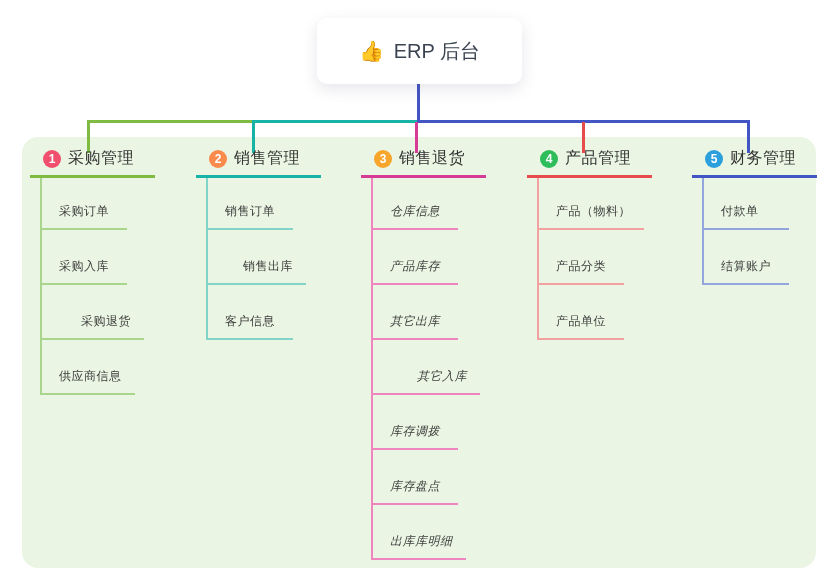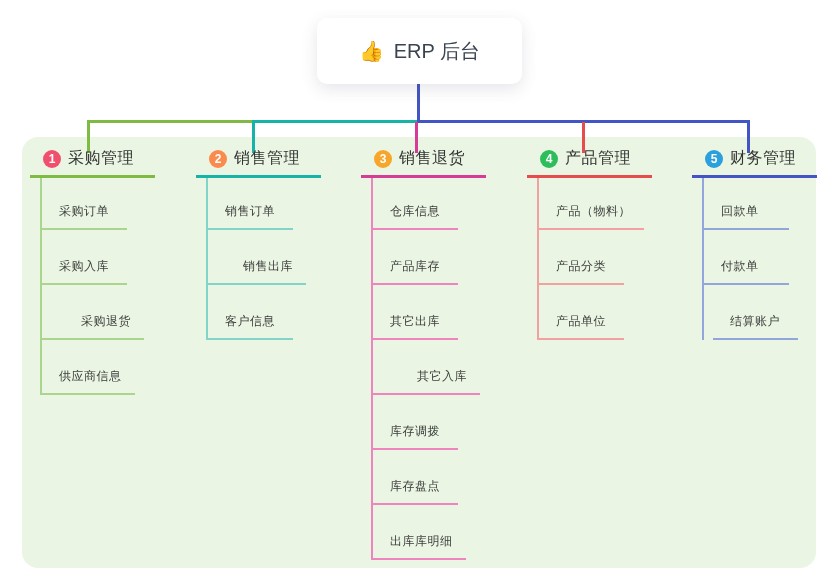--- a/index.html
+++ b/index.html
@@ -106,21 +106,21 @@
       <div class="sub-item" style="border-bottom-color: rgb(130, 212, 200); padding-left: 35px;">销售出库</div>
       <div class="sub-item" style="border-bottom-color: rgb(130, 212, 200);">客户信息</div>
     </div>
 </div>
 
 <div class="branch b3">
   <div class="branch-title" style="border-bottom-color: rgb(214, 60, 150);">
     <span class="badge" style="background: rgb(247, 166, 43);">3</span>
     <span class="branch-label">销售退货</span>
   </div>
-  <div class="children" style="border-left-color: rgb(238, 133, 190);">
+  <div class="children" style="border-left-color: rgb(238, 133, 190); font-style: italic;">
       <div class="sub-item" style="border-bottom-color: rgb(238, 133, 190);">仓库信息</div>
       <div class="sub-item" style="border-bottom-color: rgb(238, 133, 190);">产品库存</div>
       <div class="sub-item" style="border-bottom-color: rgb(238, 133, 190);">其它出库</div>
       <div class="sub-item" style="border-bottom-color: rgb(238, 133, 190); padding-left: 44px;">其它入库</div>
       <div class="sub-item" style="border-bottom-color: rgb(238, 133, 190);">库存调拨</div>
       <div class="sub-item" style="border-bottom-color: rgb(238, 133, 190);">库存盘点</div>
       <div class="sub-item" style="border-bottom-color: rgb(238, 133, 190);">出库库明细</div>
     </div>
 </div>
 
@@ -135,17 +135,16 @@
       <div class="sub-item" style="border-bottom-color: rgb(242, 160, 160); text-align: center;">产品单位</div>
     </div>
 </div>
 
 <div class="branch b5">
   <div class="branch-title" style="border-bottom-color: rgb(67, 85, 196);">
     <span class="badge" style="background: rgb(43, 160, 221);">5</span>
     <span class="branch-label">财务管理</span>
   </div>
   <div class="children" style="border-left-color: rgb(147, 166, 220);">
-      <div class="sub-item" style="border-bottom-color: rgb(147, 166, 220);">回款单</div>
       <div class="sub-item" style="border-bottom-color: rgb(147, 166, 220);">付款单</div>
-      <div class="sub-item" style="border-bottom-color: rgb(147, 166, 220); margin-left: 9px;">结算账户</div>
+      <div class="sub-item" style="border-bottom-color: rgb(147, 166, 220);">结算账户</div>
     </div>
 </div>
 
 </body></html>

